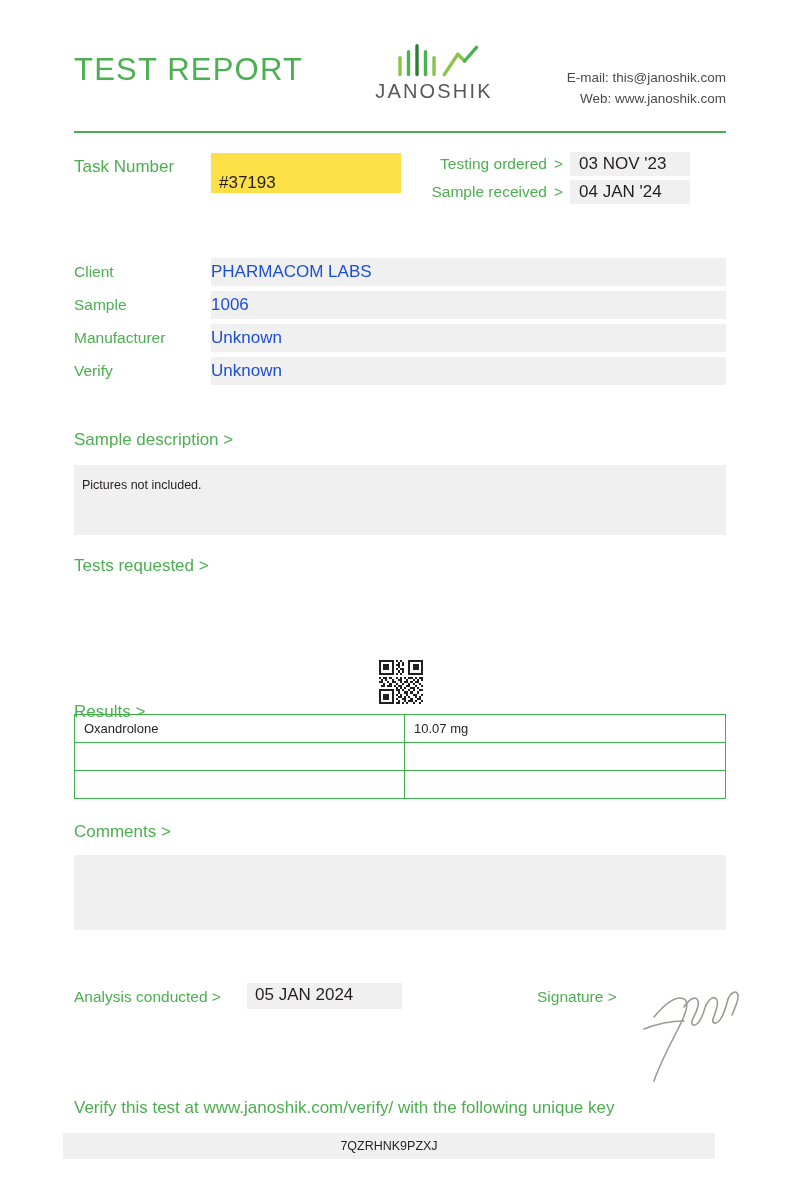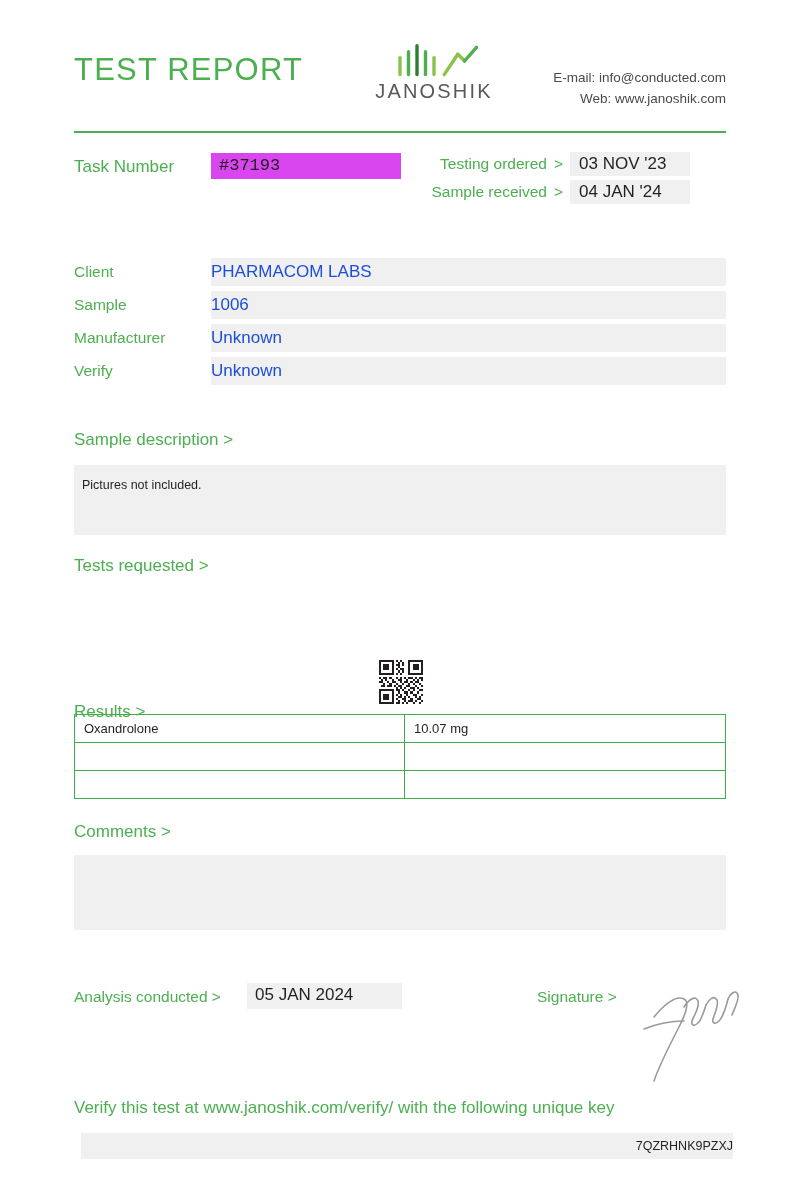--- a/index.html
+++ b/index.html
@@ -77,25 +77,24 @@
     top: 157px;
     font-size: 17px;
     color: #4caf50;
   }
   .task-value {
     position: absolute;
     left: 211px;
     top: 153px;
     width: 190px;
     height: 26px;
-    background: #d946ef;
-    font-size: 17px;
-    color: #231f20;
-    padding: 3px 8px;
-    font-family: Liberation Mono, monospace;
+    background: #fde047;
+    font-size: 17px;
+    color: #231f20;
+    padding: 20px 8px;
   }
   .dates {
     position: absolute;
     right: 74px;
     top: 152px;
     width: 330px;
   }
   .date-row {
     display: flex;
     align-items: center;
@@ -242,26 +241,26 @@
     position: absolute;
     left: 74px;
     top: 1098px;
     width: 660px;
     font-size: 17px;
     color: #4caf50;
     white-space: nowrap;
   }
   .key-box {
     position: absolute;
-    left: 81px;
+    left: 63px;
     top: 1133px;
     width: 652px;
     height: 26px;
     background: #f0f0f0;
-    text-align: right;
+    text-align: center;
     font-size: 12.5px;
     color: #231f20;
     line-height: 26px;
   }
 </style>
 </head>
 <body>
 
 <div class="page">
 
@@ -278,21 +277,21 @@
           <path d="M60 36 L60 16" stroke="#8bc34a" stroke-width="4"></path>
           <path d="M72 36 L88 12" stroke="#8bc34a" stroke-width="4"></path>
           <path d="M88 12 L96 20" stroke="#8bc34a" stroke-width="4"></path>
           <path d="M96 20 L110 4" stroke="#4caf50" stroke-width="4"></path>
         </g>
       </svg>
       <div class="brand-name">JANOSHIK</div>
     </div>
 
     <div class="contact">
-      <div>E-mail: info@conducted.com</div>
+      <div>E-mail: this@janoshik.com</div>
       <div>Web: www.janoshik.com</div>
     </div>
   </div>
 
   <div class="rule"></div>
 
   <div class="task-label">Task Number</div>
   <div class="task-value">#37193</div>
 
   <div class="dates">

